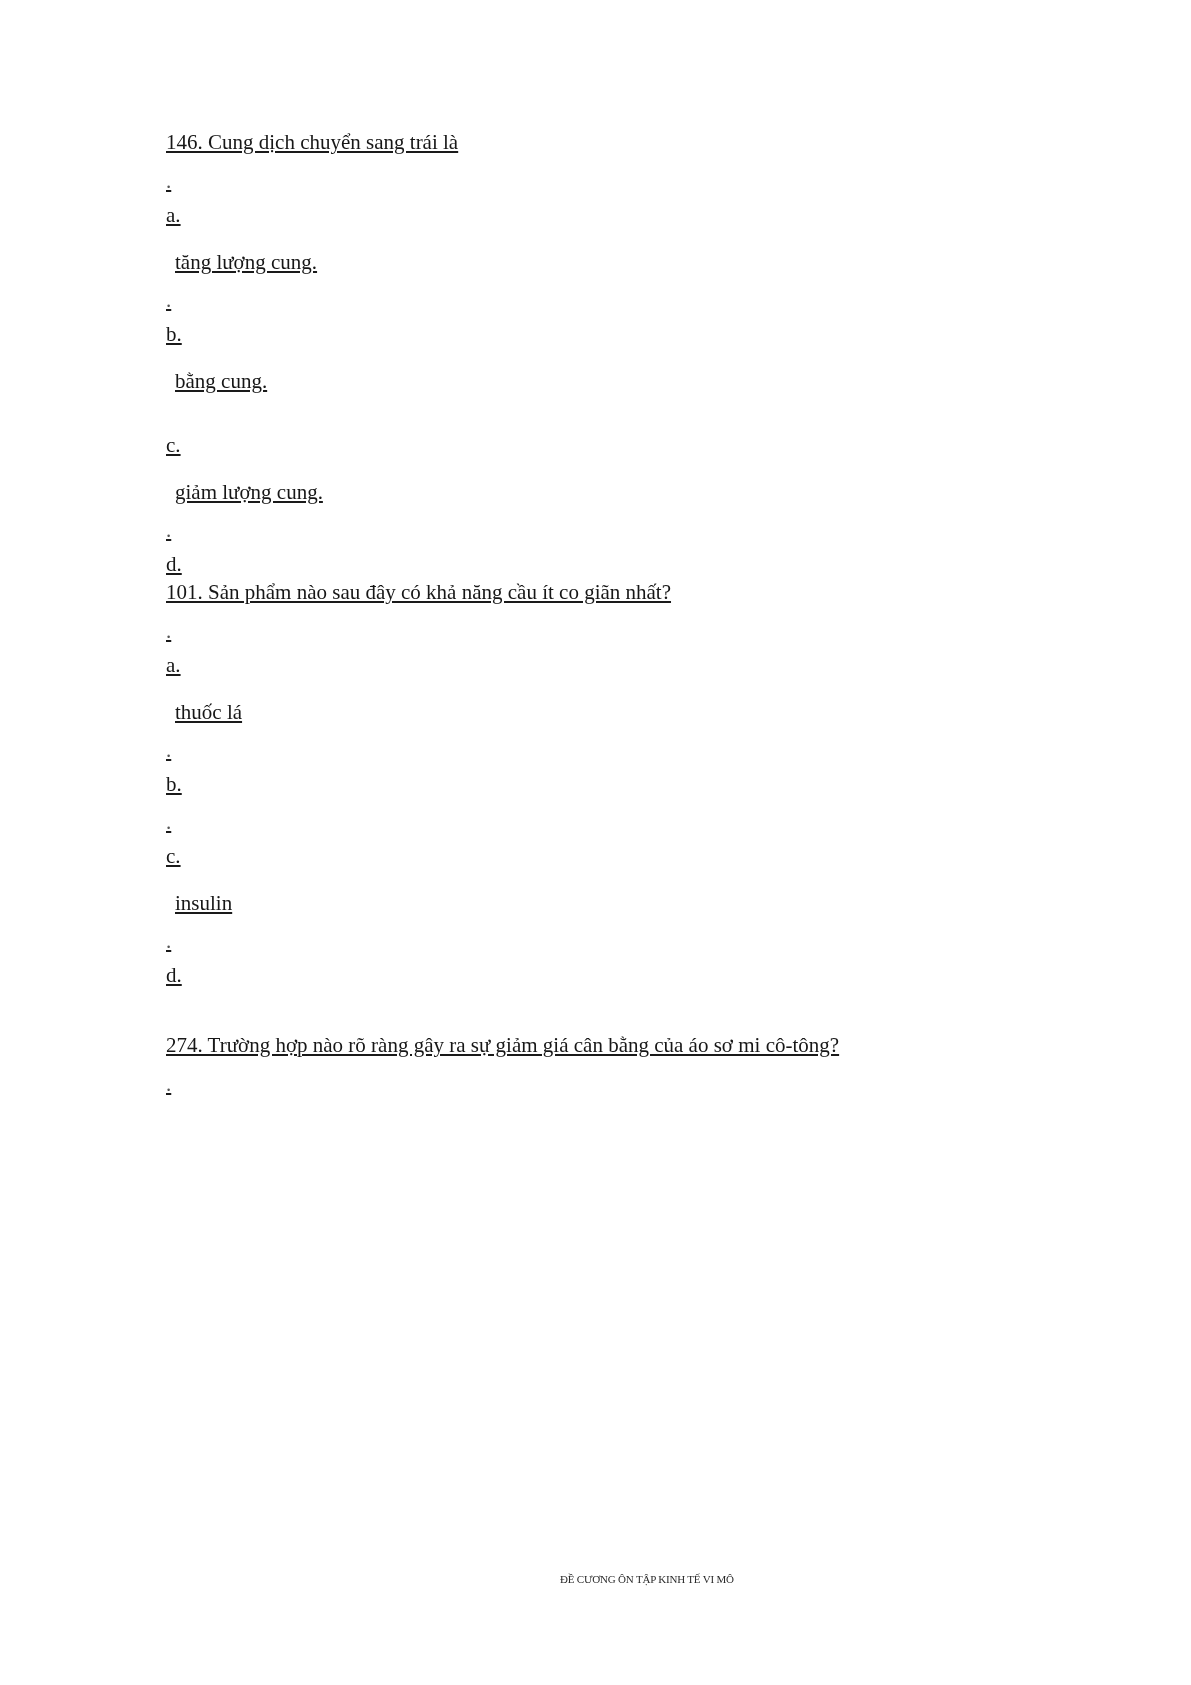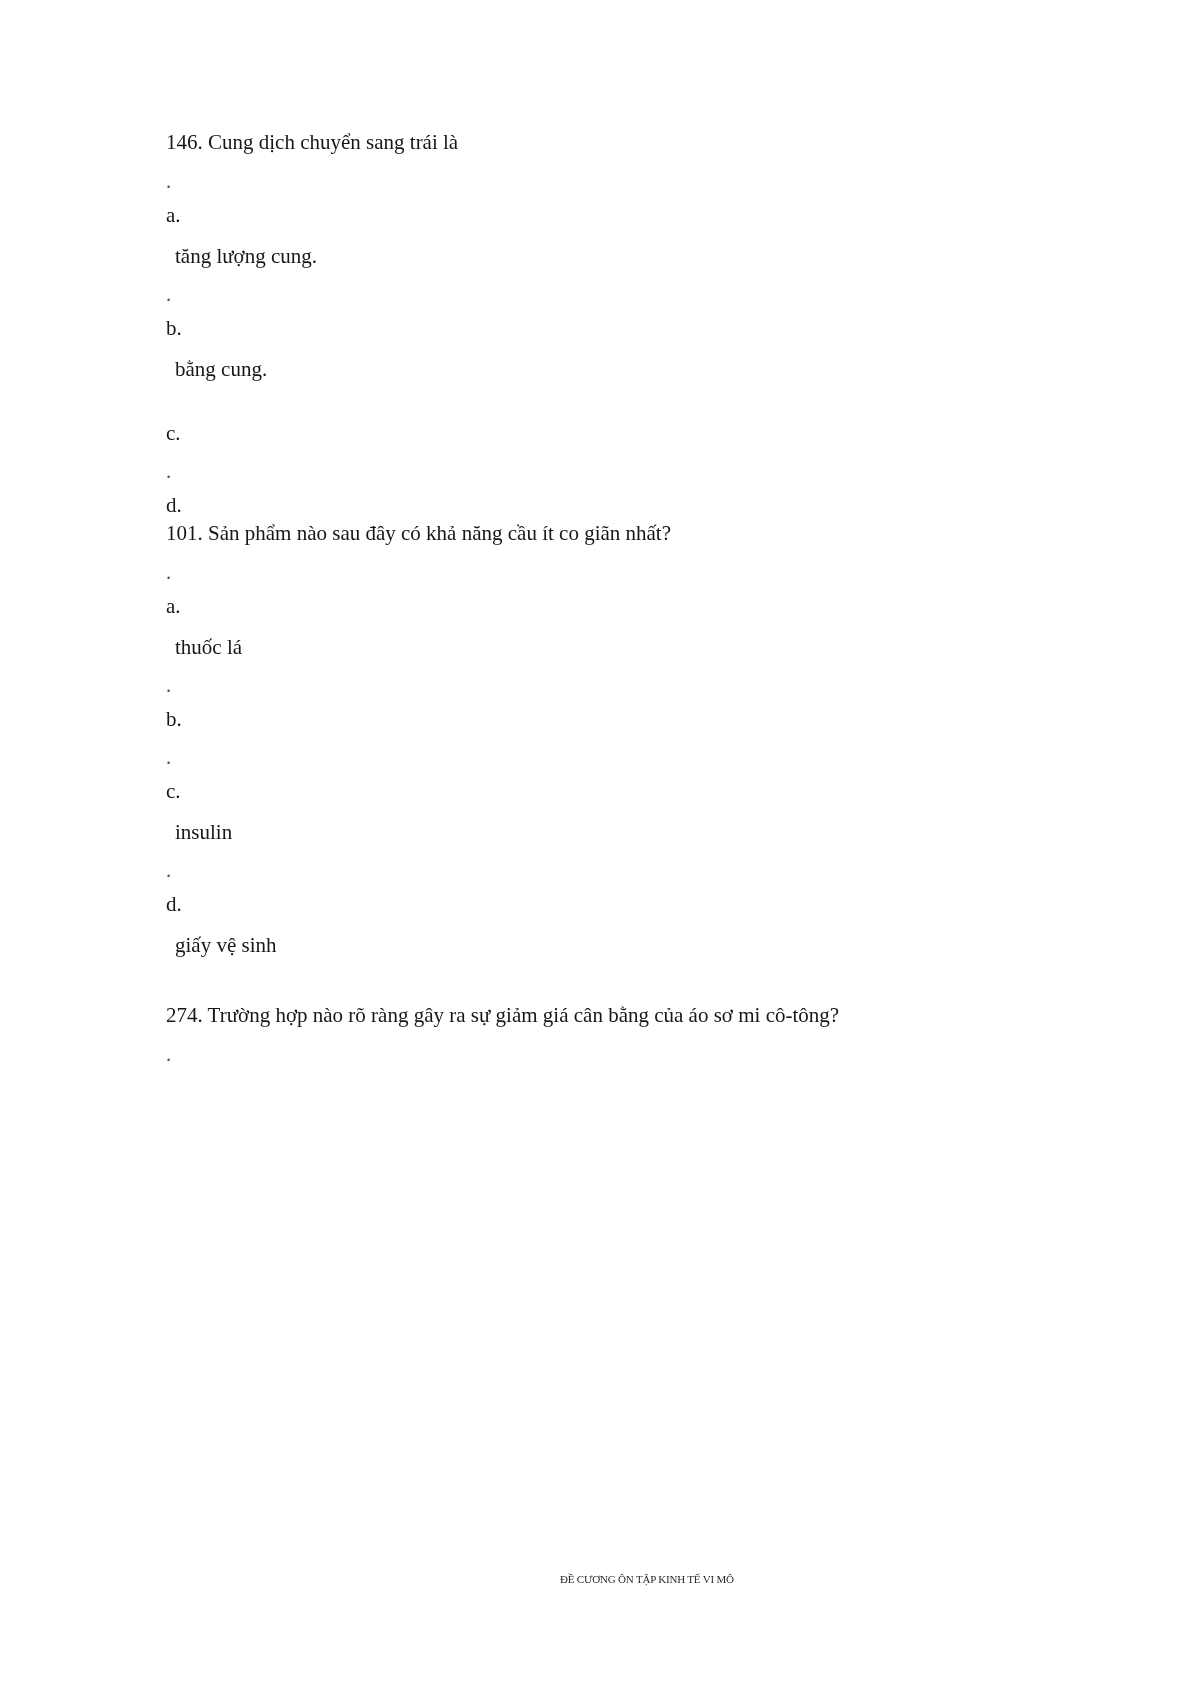--- a/index.html
+++ b/index.html
@@ -30,41 +30,42 @@
     width: 790px;
   }
   .question {
     font-size: 21px;
     line-height: 29px;
     margin: 0 0 0 0;
     color: #171717;
   }
   .q-block {
     margin-bottom: 0;
+    text-decoration: underline;
   }
   .dot {
     font-size: 21px;
     line-height: 20px;
     color: #555;
     height: 34px;
     padding-top: 14px;
     box-sizing: border-box;
   }
   .opt-letter {
     font-size: 21px;
     line-height: 28px;
     color: #171717;
     margin-top: 10px;
   }
   .opt-text {
     font-size: 21px;
     line-height: 28px;
     color: #171717;
     padding-left: 9px;
-    margin-top: 13px;
+    margin-top: 19px;
   }
   .gap-med { height: 26px; }
   .gap-large { height: 42px; }
   .bottom-strip {
     position: absolute;
     left: 560px;
     top: 1573px;
     width: 420px;
     height: 13px;
     overflow: hidden;
@@ -85,37 +86,37 @@
     <div class="q-block">
       <div class="question">146. Cung dịch chuyển sang trái là</div>
       <div class="dot">.</div>
       <div class="opt-letter">a.</div>
       <div class="opt-text">tăng lượng cung.</div>
       <div class="dot">.</div>
       <div class="opt-letter">b.</div>
       <div class="opt-text">bằng cung.</div>
       <div class="gap-med"></div>
       <div class="opt-letter">c.</div>
+      <div class="opt-text">giảm lượng cung.</div>
       <div class="dot">.</div>
       <div class="opt-letter">d.</div>
     </div>
 
     <div class="q-block">
       <div class="question">101. Sản phẩm nào sau đây có khả năng cầu ít co giãn nhất?</div>
       <div class="dot">.</div>
       <div class="opt-letter">a.</div>
       <div class="opt-text">thuốc lá</div>
       <div class="dot">.</div>
       <div class="opt-letter">b.</div>
       <div class="dot">.</div>
       <div class="opt-letter">c.</div>
       <div class="opt-text">insulin</div>
       <div class="dot">.</div>
       <div class="opt-letter">d.</div>
-      <div class="opt-text">giấy vệ sinh</div>
     </div>
 
     <div class="gap-large"></div>
 
     <div class="q-block">
       <div class="question">274. Trường hợp nào rõ ràng gây ra sự giảm giá cân bằng của áo sơ mi cô-tông?</div>
       <div class="dot">.</div>
     </div>
 
   </div>

